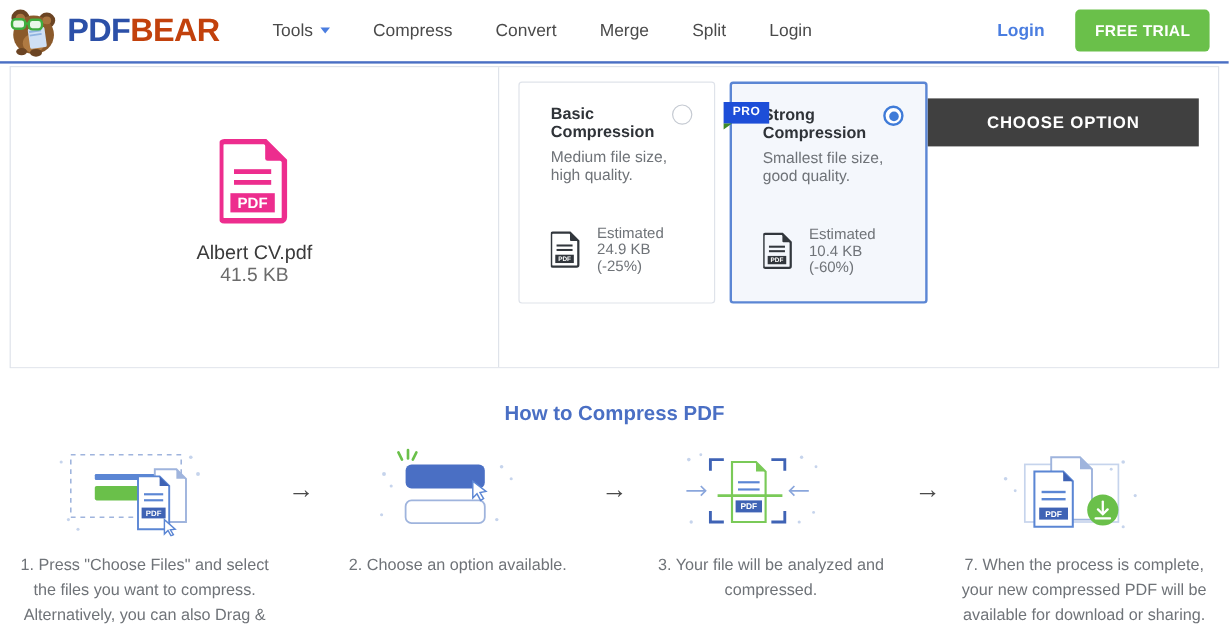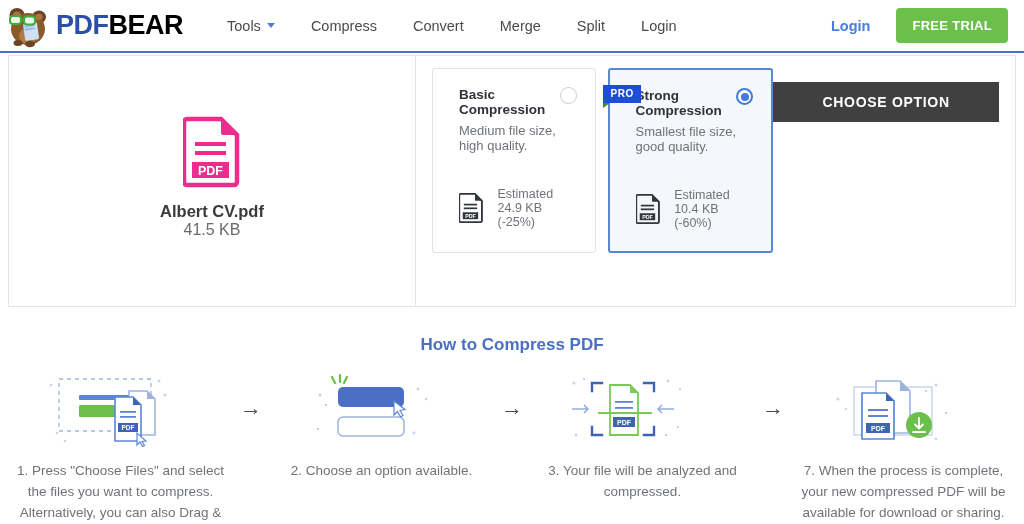--- a/index.html
+++ b/index.html
@@ -24,21 +24,21 @@
   .brand { display: flex; align-items: center; gap: 4px; flex: 0 0 auto; }
   .bear-logo { width: 46px; height: 46px; display: block; }
   .brand-text {
     font-size: 27px;
     font-weight: bold;
     letter-spacing: -0.5px;
     line-height: 1;
     white-space: nowrap;
   }
   .brand-pdf { color: #2c50a8; }
-  .brand-bear { color: #000000; }
+  .brand-bear { color: #c2410c; }
 
   .nav {
     display: flex;
     align-items: flex-end;
     gap: 0px;
     margin-left: 26px;
   }
   .nav-item {
     font-size: 14.5px;
     color: #4a4a4a;
@@ -102,21 +102,21 @@
     border-right: 1px solid #dfe3ea;
     display: flex;
     flex-direction: column;
     align-items: center;
     justify-content: center;
     padding-bottom: 8px;
   }
   .file-icon { margin-bottom: 10px; }
   .file-name {
     font-size: 16.5px;
-    font-weight: bold;
+    font-weight: normal;
     color: #3a3a3a;
     margin-bottom: 0;
   }
   .file-size {
     font-size: 16px;
     color: #6b6b6b;
   }
 
   .options-panel {
     flex: 1;

